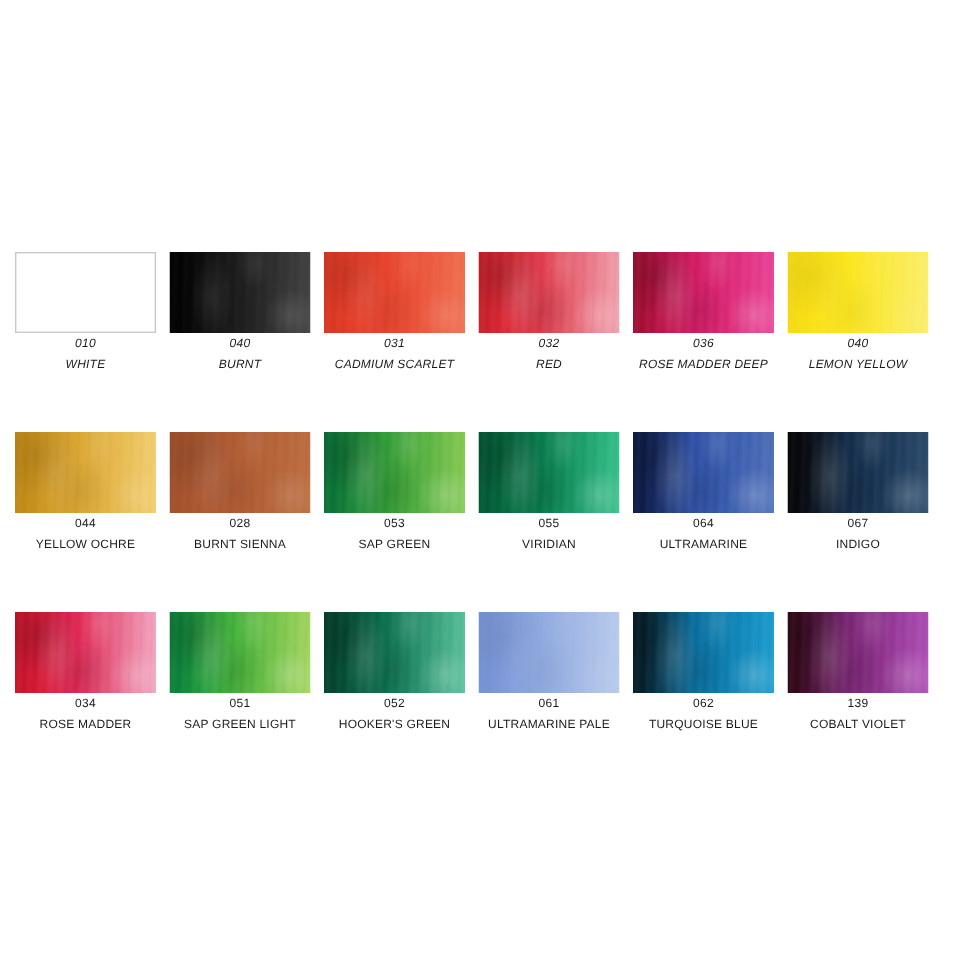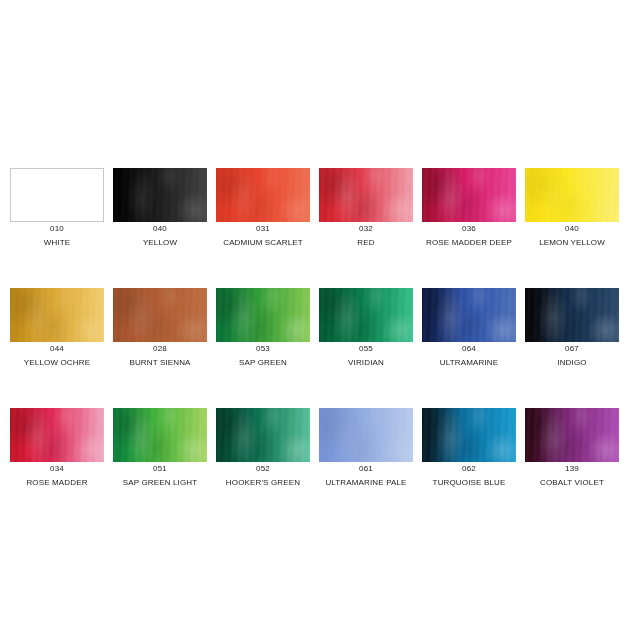--- a/index.html
+++ b/index.html
@@ -29,21 +29,21 @@
     top: 0;
     width: 640px;
   }
 
   .swatch-row {
     position: absolute;
     left: 0;
     width: 640px;
     height: 120px;
   }
-  .swatch-row.r0 { top: 168px; }
+  .swatch-row.r0 { top: 168px; font-style: italic; }
   .swatch-row.r1 { top: 288px; }
   .swatch-row.r2 { top: 408px; }
 
   .swatch-cell {
     position: absolute;
     top: 0;
     width: 94px;
   }
 
   .swatch-chip {
@@ -136,21 +136,21 @@
         </div>
         <div class="swatch-cell" style="left: 113px;">
           <div class="swatch-chip">
             <div class="wash" style="background: linear-gradient(90deg, rgb(5, 5, 5) 0%, rgb(5, 5, 5) 8%, rgb(26, 26, 26) 42%, rgb(61, 61, 61) 100%);"></div>
             <div class="grain-a" style="opacity: 0.6;"></div>
             <div class="grain-b" style="opacity: 0.6;"></div>
             <div class="grain-c" style="opacity: 0.6;"></div>
           </div>
           <div class="swatch-caption">
             <span class="swatch-code">040</span>
-            <span class="swatch-name">YELLOW</span>
+            <span class="swatch-name">BURNT</span>
           </div>
         </div>
         <div class="swatch-cell" style="left: 216px;">
           <div class="swatch-chip">
             <div class="wash" style="background: linear-gradient(90deg, rgb(226, 59, 38) 0%, rgb(226, 59, 38) 8%, rgb(232, 67, 44) 42%, rgb(239, 107, 76) 100%);"></div>
             <div class="grain-a" style="opacity: 0.6;"></div>
             <div class="grain-b" style="opacity: 0.6;"></div>
             <div class="grain-c" style="opacity: 0.6;"></div>
           </div>
           <div class="swatch-caption">

